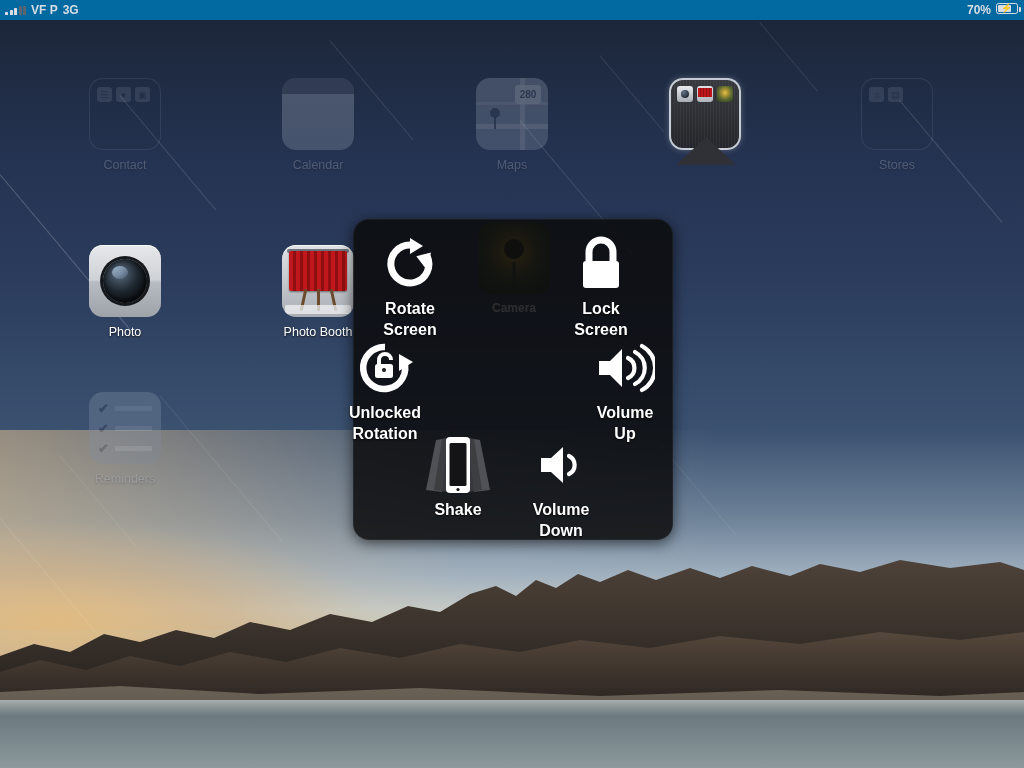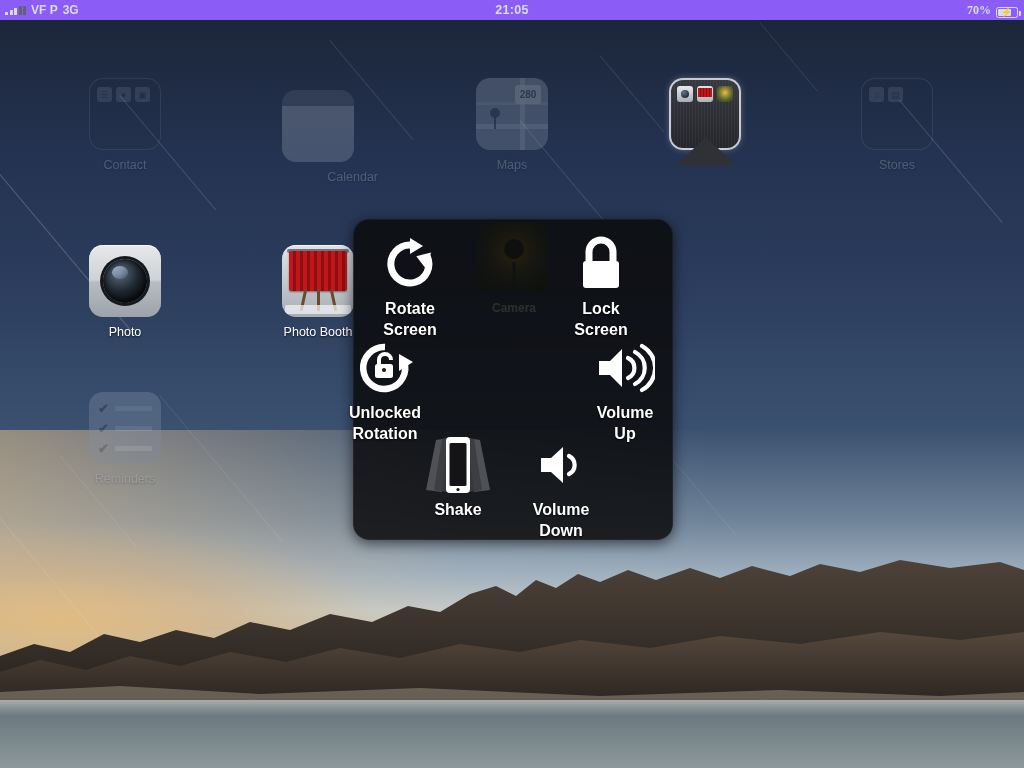--- a/index.html
+++ b/index.html
@@ -55,28 +55,28 @@
     background:linear-gradient(to bottom, #5f6e76 0%, #6d7a80 25%, #7d8a8e 65%, #8d999c 100%);
   }
   .lake-shine {
     position:absolute; left:0; top:700px; width:1024px; height:16px;
     background:linear-gradient(to bottom, rgba(226,226,216,0.55), rgba(226,226,216,0));
   }
 
   
   .statusbar {
     position:absolute; left:0; top:0; width:1024px; height:20px;
-    background:#8b5cf6;
+    background:#0369a1;
     display:flex; align-items:center;
     color:#d8dde4; font-size:12px; font-weight:bold;
     z-index:60;
   }
   .sb-left { display:flex; align-items:center; gap:5px; padding-left:5px; }
   .sb-center { position:absolute; left:0; right:0; text-align:center; font-size:12.5px; letter-spacing:0.3px; }
-  .sb-right { position:absolute; right:6px; display:flex; align-items:flex-end; gap:5px;font-family:Liberation Serif, serif; }
+  .sb-right { position:absolute; right:6px; display:flex; align-items:flex-start; gap:5px; }
   .sig-bars { display:flex; align-items:flex-end; gap:1.5px; height:9px; }
   .sig-bars i { width:3px; background:#d8dde4; border-radius:0.5px; display:block; }
   .sig-bars i:nth-child(1){height:3px;} .sig-bars i:nth-child(2){height:5px;}
   .sig-bars i:nth-child(3){height:7px;} .sig-bars i:nth-child(4){height:9px;background:#5c6470;}
   .sig-bars i:nth-child(5){height:9px;background:#5c6470;}
   .carrier { font-size:12px; font-weight:bold; }
   .netmode { font-size:12px; font-weight:bold; }
   .batt-pct { font-size:12px; font-weight:bold; }
   .batt-icon {
     position:relative; width:22px; height:11px;
@@ -302,40 +302,39 @@
       <span class="sig-bars">
         <i></i>
           <i></i>
           <i></i>
           <i></i>
           <i></i>
       </span>
       <span class="carrier">VF P</span>
       <span class="netmode">3G</span>
     </div>
-    <div class="sb-center">21:05</div>
     <div class="sb-right">
       <span class="batt-pct">70%</span>
       <span class="batt-icon">
         <span class="batt-fill"></span>
           <span class="bolt">⚡</span>
       </span>
     </div>
   </div>
 
   <div class="icon-cell dim" style="left:65px; top:58px;">
     <div class="icon-art folder-art">
       <span class="mini">☰</span>
         <span class="mini">●</span>
         <span class="mini">▣</span>
     </div>
     <div class="icon-label">Contact</div>
   </div>
 
-  <div class="icon-cell dim" style="left:258px; top:70px;text-align:right;">
+  <div class="icon-cell dim" style="left:258px; top:58px;">
     <div class="icon-art cal-art">
       <div class="cal-top"></div>
     </div>
     <div class="icon-label">Calendar</div>
   </div>
 
   <div class="icon-cell dim" style="left:452px; top:58px;">
     <div class="icon-art maps-art">
       <div class="road" style="left:0; top:46px; width:72px; height:5px;"></div>
       <div class="road" style="left:44px; top:0; width:5px; height:72px;"></div>

